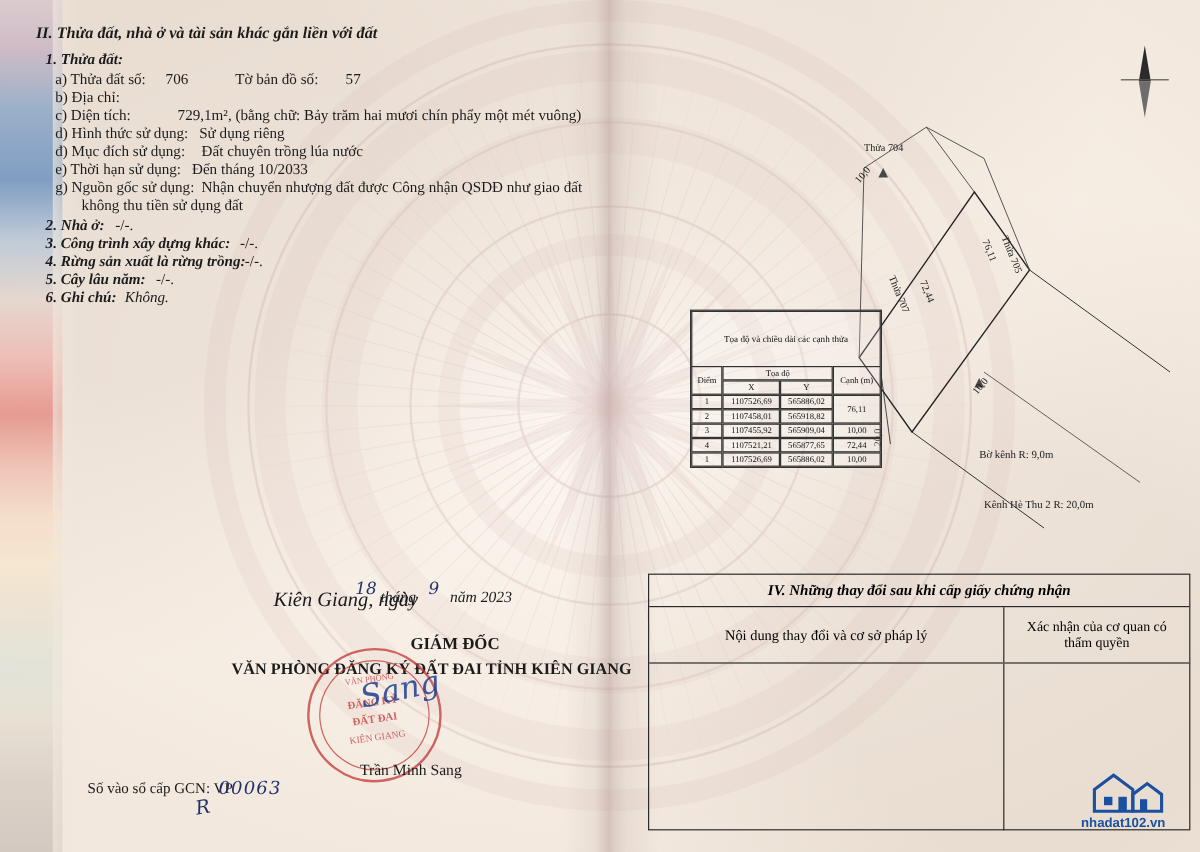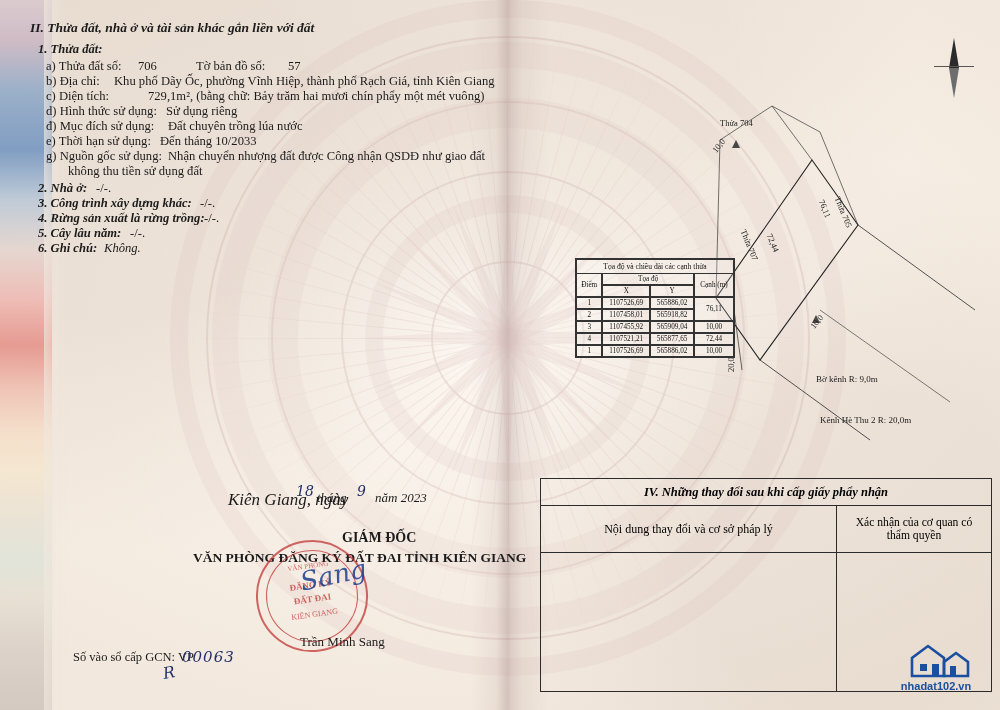--- a/index.html
+++ b/index.html
@@ -93,21 +93,21 @@
     border-left:5px solid transparent;border-right:5px solid transparent;
     border-bottom:30px solid #2b2b2b;transform:translateX(-50%);}
   #compass .nd2{position:absolute;left:50%;top:30px;width:0;height:0;
     border-left:5px solid transparent;border-right:5px solid transparent;
     border-top:30px solid #6d6d6d;transform:translateX(-50%);}
   #compass .ew{position:absolute;left:4px;top:28px;width:40px;height:1px;background:#555;}
   
   #coordtable{position:absolute;left:575px;top:258px;width:160px;border:1px solid #333;
     font-size:7.2px;color:#111;background:rgba(255,255,255,.18);}
   #coordtable td,#coordtable th{border:1px solid #333;padding:1px 2px;text-align:center;font-weight:normal;}
-  #coordtable .cap{border:1px solid #333;border-bottom:none;padding:2px;text-align:center;font-size:7.6px;font-family:Liberation Serif, serif;}
+  #coordtable .cap{border:1px solid #333;border-bottom:none;padding:18px;text-align:center;font-size:7.6px;font-family:Liberation Serif, serif;}
   
   #changetable{position:absolute;left:540px;top:478px;width:450px;height:212px;border:1px solid #2b2b2b;}
   #changetable .ct-head{height:26px;border-bottom:1px solid #2b2b2b;display:flex;align-items:center;justify-content:center;
     font-weight:bold;font-style:italic;font-size:12.5px;}
   #changetable .ct-cols{display:flex;height:46px;border-bottom:1px solid #2b2b2b;}
   #changetable .ct-c1{width:295px;border-right:1px solid #2b2b2b;display:flex;align-items:center;justify-content:center;text-align:right;font-size:12px;}
   #changetable .ct-c2{flex:1;display:flex;align-items:center;justify-content:center;text-align:center;font-size:11.6px;padding:0 6px;}
   #changetable .ct-body{display:flex;height:139px;}
   #changetable .ct-b1{width:295px;border-right:1px solid #2b2b2b;}
   
@@ -263,21 +263,20 @@
   <div class="t sec-title" style="left:30px;top:20px;">II. Thửa đất, nhà ở và tài sản khác gắn liền với đất</div>
 
   <div class="t lbl-i" style="left:38px;top:42px;font-weight:bold;">1. Thửa đất:</div>
 
   <div class="t lbl" style="left:46px;top:59px;">a) Thửa đất số:</div>
   <div class="t lbl" style="left:138px;top:59px;">706</div>
   <div class="t lbl" style="left:196px;top:59px;">Tờ bản đồ số:</div>
   <div class="t lbl" style="left:288px;top:59px;">57</div>
 
   <div class="t lbl" style="left:46px;top:74px;">b) Địa chỉ:</div>
-  <div class="t lbl" style="left:114px;top:74px;">Khu phố Dãy Ốc, phường Vĩnh Hiệp, thành phố Rạch Giá, tỉnh Kiên Giang</div>
 
   <div class="t lbl" style="left:46px;top:89px;">c) Diện tích:</div>
   <div class="t lbl" style="left:148px;top:89px;">729,1m², (bằng chữ: Bảy trăm hai mươi chín phẩy một mét vuông)</div>
 
   <div class="t lbl" style="left:46px;top:104px;">d) Hình thức sử dụng:</div>
   <div class="t lbl" style="left:166px;top:104px;">Sử dụng riêng</div>
 
   <div class="t lbl" style="left:46px;top:119px;">đ) Mục đích sử dụng:</div>
   <div class="t lbl" style="left:168px;top:119px;">Đất chuyên trồng lúa nước</div>
 
@@ -413,21 +412,21 @@
     <tr>
       <td>1</td>
       <td>1107526,69</td>
       <td>565886,02</td>
       <td>10,00</td>
     </tr>
   </tbody>
     </table>
 
   <div id="changetable">
-    <div class="ct-head">IV. Những thay đổi sau khi cấp giấy phẩy nhận</div>
+    <div class="ct-head">IV. Những thay đổi sau khi cấp giấy chứng nhận</div>
     <div class="ct-cols">
       <div class="ct-c1">Nội dung thay đổi và cơ sở pháp lý</div>
       <div class="ct-c2">Xác nhận của cơ quan có thẩm quyền</div>
     </div>
     <div class="ct-body">
       <div class="ct-b1"></div>
       <div style="flex:1"></div>
     </div>
   </div>
 

